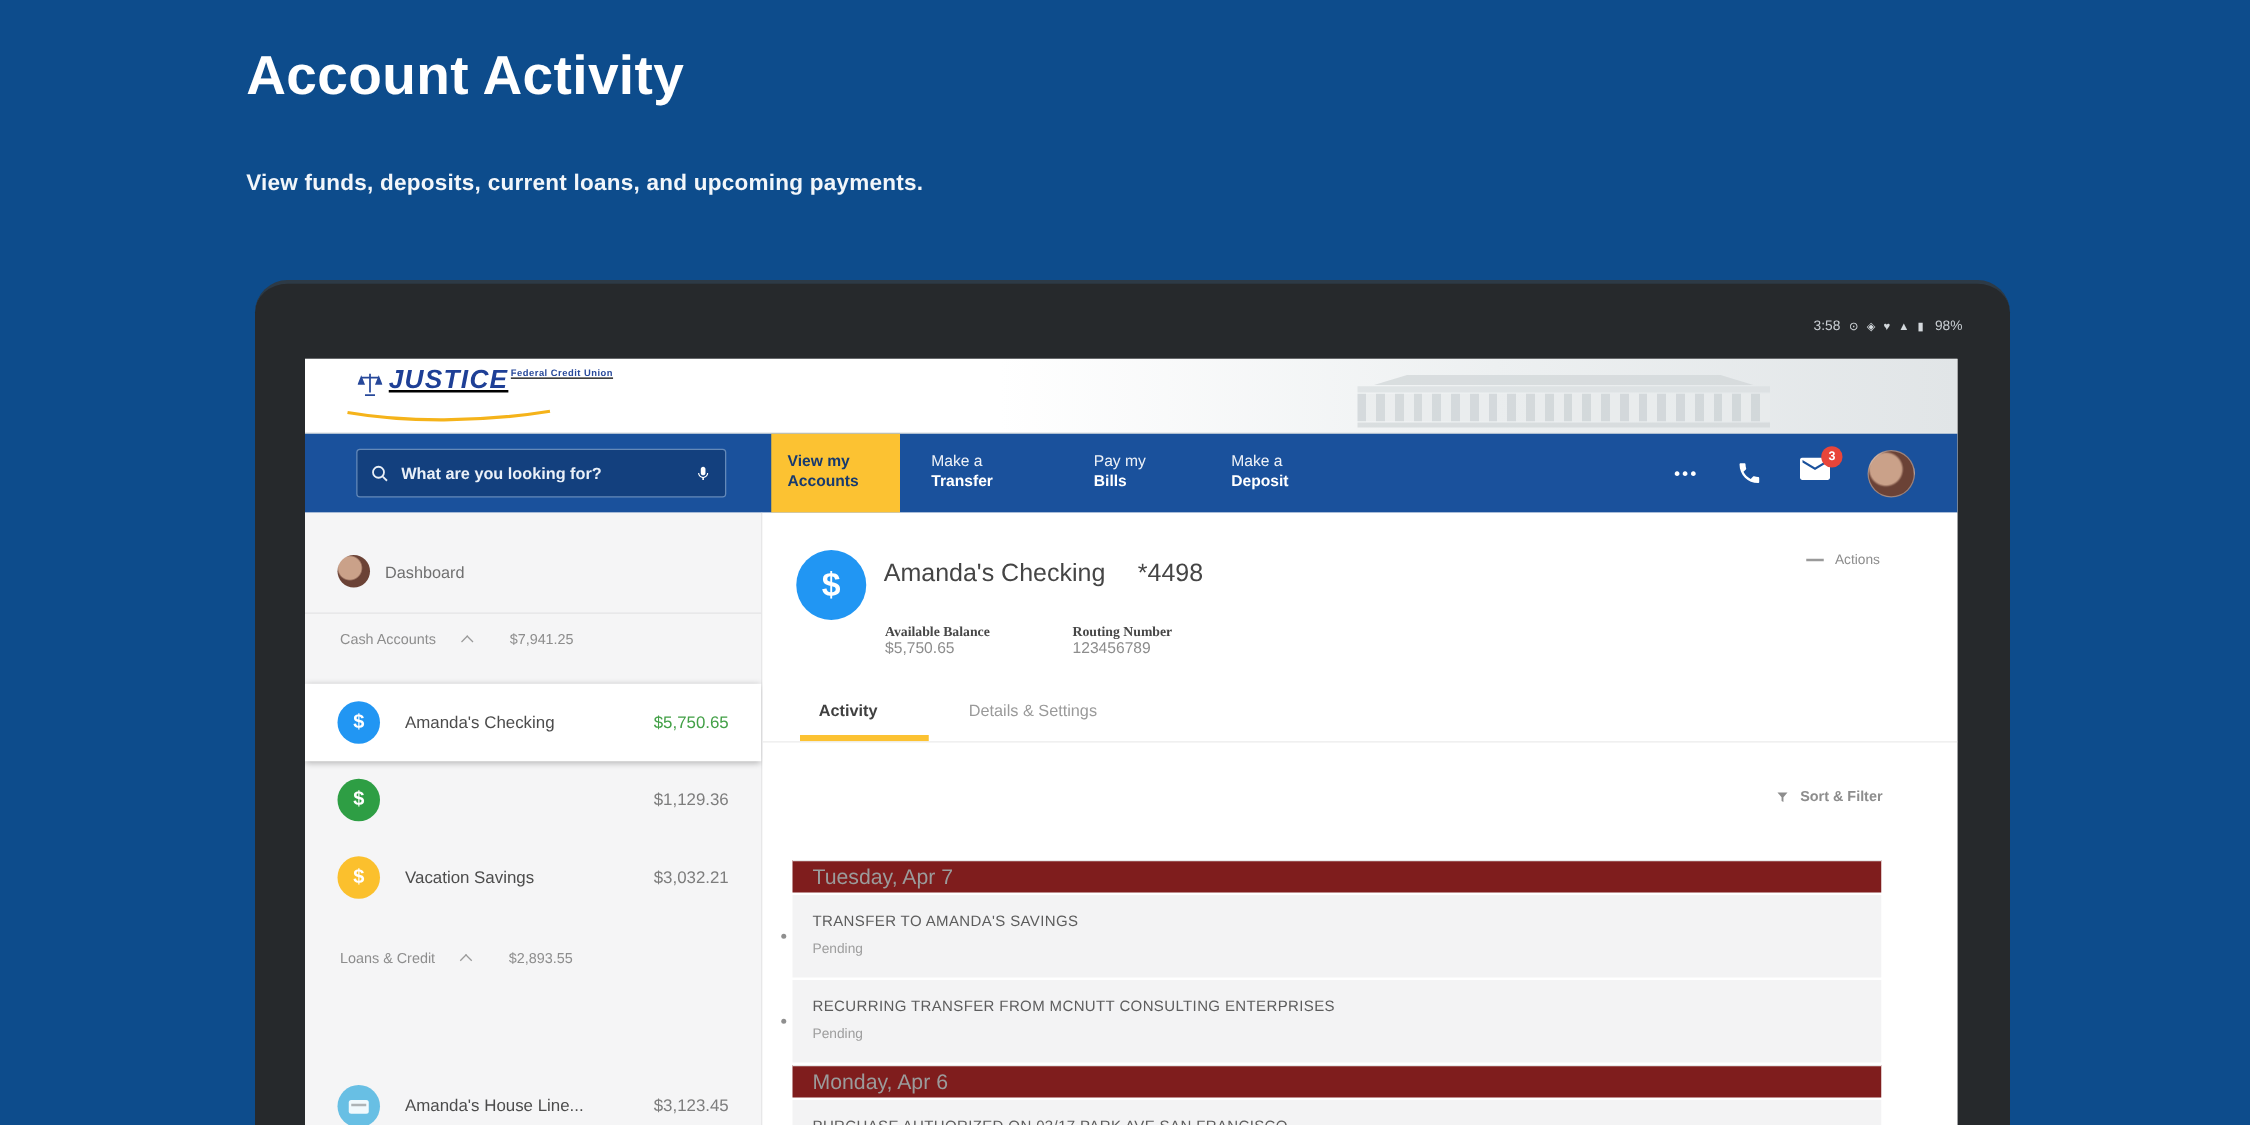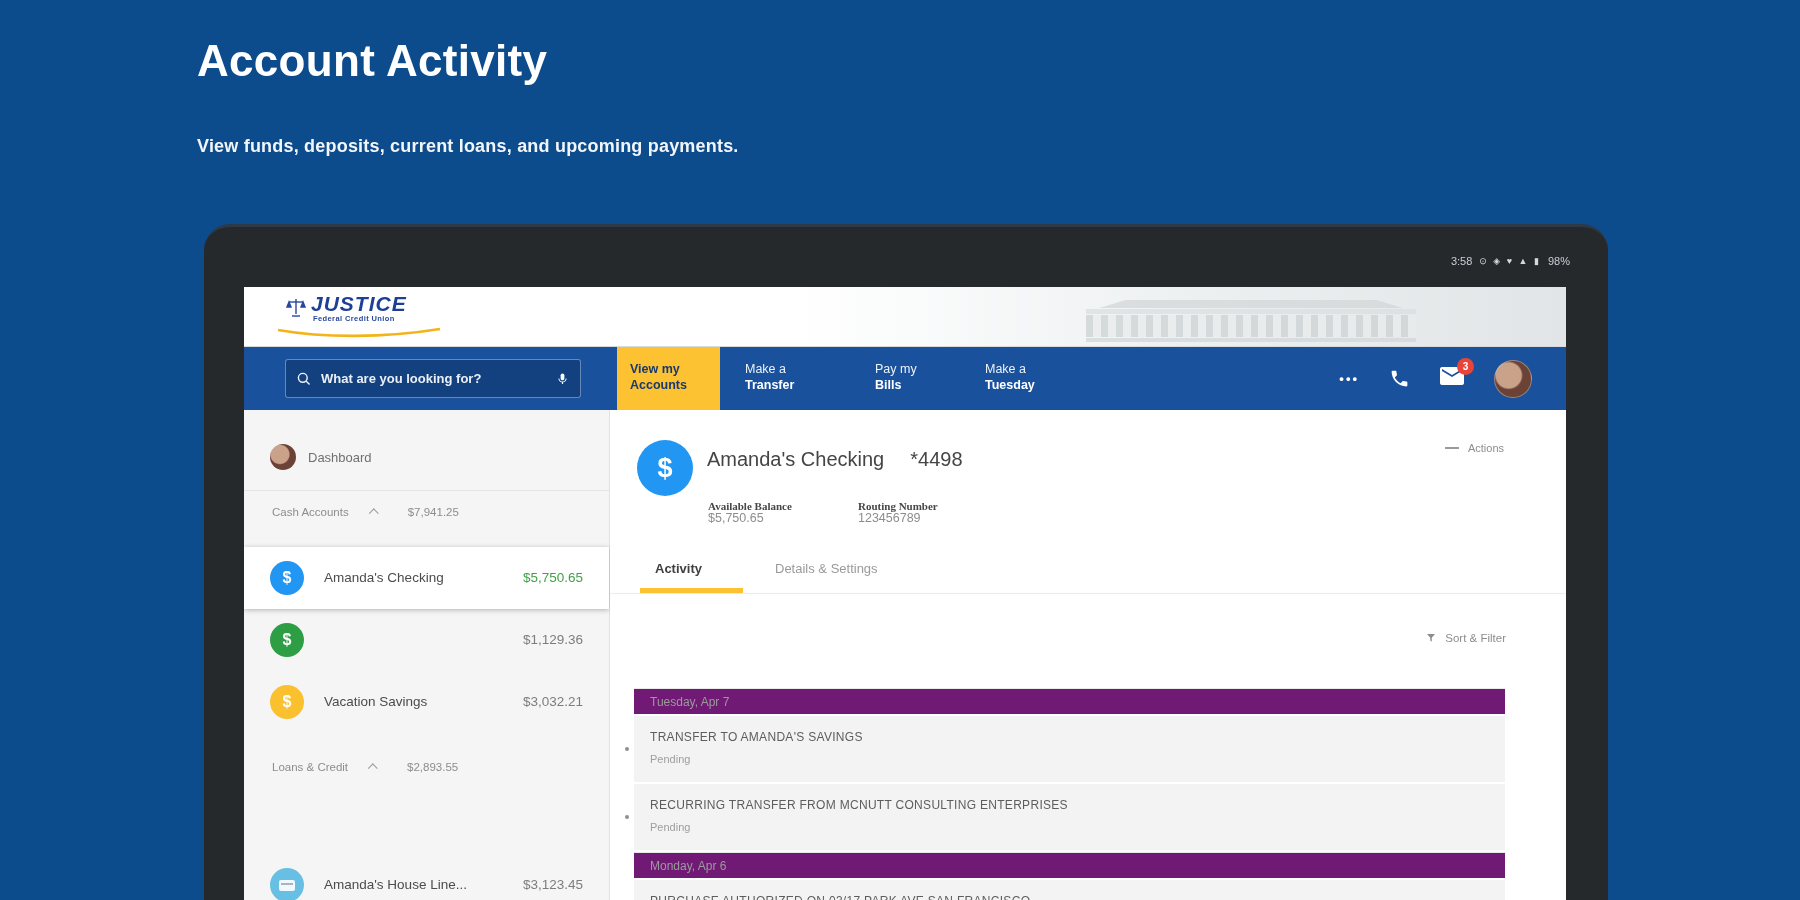--- a/index.html
+++ b/index.html
@@ -19,21 +19,21 @@
   .statusbar .glyphs { font-size:9px; letter-spacing:2px; color:#d4d9dd; }
 
   .screen { position:absolute; left:40px; top:60px; width:1322px; height:616px; background:#ffffff; overflow:hidden; }
 
   
   .app-header { position:relative; height:60px;
     background:linear-gradient(90deg,#ffffff 0%,#ffffff 42%,#edf0f1 72%,#e1e5e7 100%);
     border-bottom:1px solid #d8dbdd; }
   .logo { position:absolute; left:42px; top:7px; display:flex; align-items:flex-start; gap:5px; }
   .logo svg.scales { margin-top:3px; }
-  .logo-text { display:flex; flex-direction:column; }
+  .logo-text { display:flex; flex-direction:row;text-decoration:underline; }
   .logo-name { font-size:21px; font-weight:700; font-style:italic; color:#1e3f96; letter-spacing:1px; line-height:20px; }
   .logo-tag  { font-size:7.5px; font-weight:700; color:#27489a; letter-spacing:.4px; margin-left:2px; }
   .logo-swoosh { position:absolute; left:30px; top:40px; }
   .monument { position:absolute; right:150px; top:13px; width:330px; height:44px; opacity:.75; }
   .mon-roof { height:8px; background:#d2d7d9; clip-path:polygon(4% 100%, 12% 0, 88% 0, 96% 100%); }
   .mon-bar  { height:5px; background:#dadfe1; margin-top:1px; }
   .mon-cols { height:22px; margin-top:1px;
               background:repeating-linear-gradient(90deg,#ccd2d5 0 7px,#e9eced 7px 15px); }
   .mon-base { height:4px; background:#d2d7d9; margin-top:1px; }
 
@@ -101,26 +101,26 @@
   .tab { position:absolute; top:151px; font-size:13px; cursor:pointer; }
   .tab-activity { left:45px; color:#404040; font-weight:700; }
   .tab-details  { left:165px; color:#9a9a9a; }
   .tab-underline { position:absolute; left:30px; top:178px; width:103px; height:5px; background:#fcc232; }
   .tabs-border { position:absolute; left:0; right:0; top:183px; height:1px; background:#ececec; }
 
   .tx-search { position:absolute; left:30px; top:210px; width:740px; height:40px; background:#f6f6f6;
     border-radius:3px; display:flex; align-items:center; gap:9px; padding:0 12px; }
   .tx-search input { flex:1; background:transparent; border:none; outline:none; font-size:12.5px; color:#555; font-family:"Liberation Sans",sans-serif; }
   .tx-search input::placeholder { color:#9a9a9a; opacity:1; }
-  .sortfilter { position:absolute; right:60px; top:222px; display:flex; align-items:center; gap:8px; cursor:pointer; }
+  .sortfilter { position:absolute; right:60px; top:222px; display:flex; align-items:center; gap:8px; cursor:pointer;font-weight:bold; }
   .sortfilter span { font-size:11.5px; color:#8d8d8d; }
 
   .list { position:absolute; left:24px; width:871px; }
-  .date-band { position:absolute; left:0; right:0; height:26px; background:#701a75; border-top:1px solid #e9e9e9;
-    font-size:12px; color:#9b9b9b; line-height:26px; padding-left:16px; }
+  .date-band { position:absolute; left:0; right:0; height:26px; background:#7f1d1d; border-top:1px solid #e9e9e9;
+    font-size:17px; color:#9b9b9b; line-height:26px; padding-left:16px; }
   .d1 { top:278px; } .d2 { top:442px; }
   .tx-row { position:absolute; left:0; right:0; height:66px; background:#f3f3f4; }
   .r1 { top:306px; } .r2 { top:374px; } .r3 { top:470px; }
   .tx-title { position:absolute; left:16px; top:14px; font-size:12px; color:#5d5d5d; letter-spacing:.3px; }
   .tx-status { position:absolute; left:16px; top:37px; font-size:11px; color:#9e9e9e; }
   .tx-amount { position:absolute; right:18px; top:50%; transform:translateY(-50%); font-size:13px; color:#4a4a4a;margin-top:48px; }
   .pending-dot { position:absolute; left:-9px; top:50%; transform:translateY(-50%);
     width:4px; height:4px; border-radius:50%; background:#8f8f8f; }
 </style>
 </head>
@@ -186,21 +186,21 @@
         <div class="nav-tab nt1">
           <div class="l1">Make a</div>
           <div class="l2">Transfer</div>
         </div>
         <div class="nav-tab nt2">
           <div class="l1">Pay my</div>
           <div class="l2">Bills</div>
         </div>
         <div class="nav-tab nt3">
           <div class="l1">Make a</div>
-          <div class="l2">Tuesday</div>
+          <div class="l2">Deposit</div>
         </div>
 
         <div class="nav-right">
           <span class="more-dots">•••</span>
           <svg width="21" height="21" viewBox="0 0 24 24" fill="#ffffff">
             <path d="M6.62 10.79c1.44 2.83 3.76 5.14 6.59 6.59l2.2-2.2c.27-.27.67-.36 1.02-.24 1.12.37 2.33.57 3.57.57.55 0 1 .45 1 1V20c0 .55-.45 1-1 1-9.39 0-17-7.61-17-17 0-.55.45-1 1-1h3.5c.55 0 1 .45 1 1 0 1.25.2 2.45.57 3.57.11.35.03.74-.25 1.02l-2.2 2.2z"></path>
           </svg>
           <div class="mail-wrap">
             <svg width="24" height="20" viewBox="0 0 24 20" fill="#ffffff">
               <path d="M22 0H2C.9 0 0 .9 0 2v14c0 1.1.9 2 2 2h20c1.1 0 2-.9 2-2V2c0-1.1-.9-2-2-2zm0 4l-10 6L2 4V2l10 6 10-6v2z"></path>

